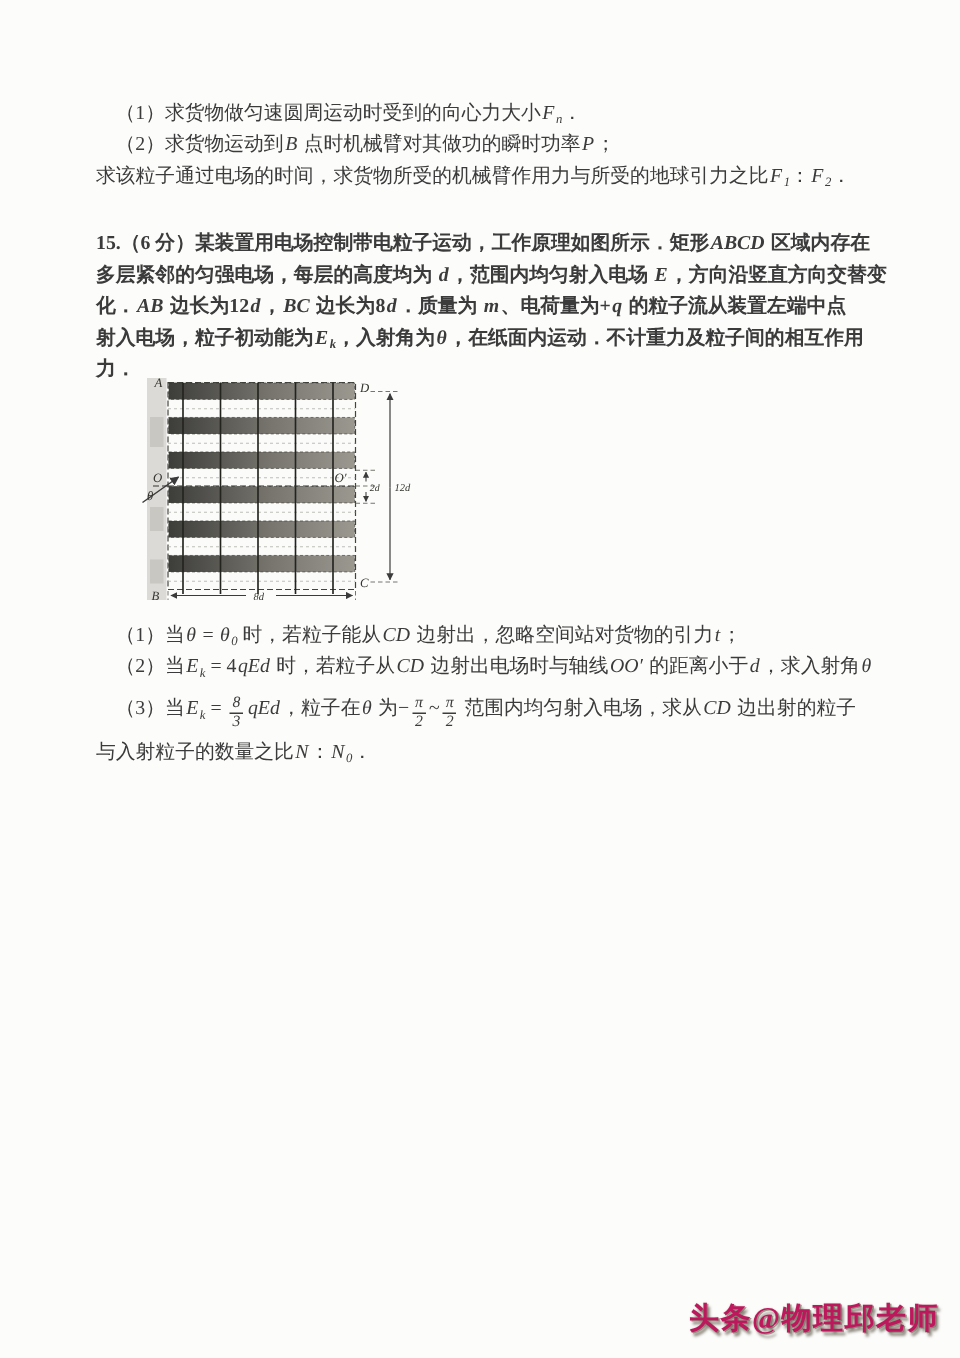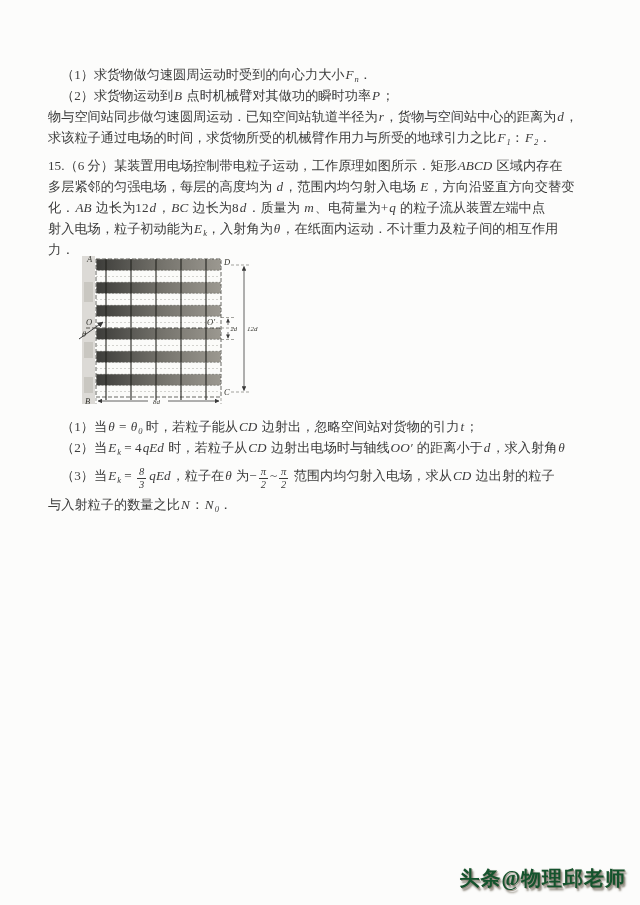--- a/index.html
+++ b/index.html
@@ -3,53 +3,52 @@
 <meta charset="utf-8">
 <style>
   html,body{margin:0;padding:0;}
   body{
     width:640px;height:905px;
     background:#fcfcfb;
     font-family:"Liberation Serif","DejaVu Serif",serif;
     color:#3b3b3b;
     position:relative;overflow:hidden;
   }
-  .content{padding:64px 56px 0 48px;font-size:13.2px;}
+  .content{padding:64px 56px 0 64px;font-size:13.2px;}
   .line{height:21px;line-height:21px;white-space:nowrap;}
   .line.ind{padding-left:13px;}
   .line.tall{height:36px;line-height:36px;}
   .var{font-style:italic;padding:0 1px;}
   sub.vsub{font-size:8.5px;font-style:italic;vertical-align:-3px;line-height:0;}
   .frac{display:inline-block;text-align:center;vertical-align:-0.8em;line-height:1;font-size:10.5px;margin:0 2px;}
   .frac .num{display:block;padding:0 2px 1px;border-bottom:1px solid #3b3b3b;font-style:italic;}
   .frac .den{display:block;padding-top:1px;font-style:italic;}
-  .q15-block{margin-top:7px;}
+  .q15-block{margin-top:24px;font-weight:bold;}
   .figure{position:relative;margin:-8px 0 2px 30px;width:212px;height:162px;}
   .figure svg{display:block;}
   .watermark{
     position:absolute;right:14px;bottom:13px;
     font-size:20px;font-weight:bold;letter-spacing:1px;
-    color:#14532d;
+    color:#be185d;
     text-shadow:2px 3px 2px rgba(118,110,98,0.85),1px 1px 0 rgba(150,143,130,0.9),0 0 1px rgba(170,163,150,0.6);
     font-family:"Liberation Serif","DejaVu Serif",serif;
   }
   svg text{font-family:"Liberation Serif","DejaVu Serif",serif;fill:#35352f;}
   .lbl{font-size:8.5px;font-style:italic;}
   .lbl-sm{font-size:7px;font-style:italic;}
   .lbl-xs{font-size:6.5px;font-style:italic;}
 </style>
 </head>
 <body>
 
 <div class="content">
 
   <div>
       <div class="line ind"><span>（1）求货物做匀速圆周运动时受到的向心力大小</span><span class="var">F</span><sub class="vsub">n</sub><span>．</span></div>
       <div class="line ind"><span>（2）求货物运动到</span><span class="var">B</span><span> 点时机械臂对其做功的瞬时功率</span><span class="var">P</span><span>；</span></div>
-      <div class="line"><span>物与空间站同步做匀速圆周运动．已知空间站轨道半径为</span><span class="var">r</span><span>，货物与空间站中心的距离为</span><span class="var">d</span><span>，</span></div>
       <div class="line"><span>求该粒子通过电场的时间，求货物所受的机械臂作用力与所受的地球引力之比</span><span class="var">F</span><sub class="vsub">1</sub><span>：</span><span class="var">F</span><sub class="vsub">2</sub><span>．</span></div>
     </div>
 
   <div class="q15-block">
       <div class="line"><span>15.（6 分）某装置用电场控制带电粒子运动，工作原理如图所示．矩形</span><span class="var">ABCD</span><span> 区域内存在</span></div>
       <div class="line"><span>多层紧邻的匀强电场，每层的高度均为 </span><span class="var">d</span><span>，范围内均匀射入电场 </span><span class="var">E</span><span>，方向沿竖直方向交替变</span></div>
       <div class="line"><span>化．</span><span class="var">AB</span><span> 边长为12</span><span class="var">d</span><span>，</span><span class="var">BC</span><span> 边长为8</span><span class="var">d</span><span>．质量为 </span><span class="var">m</span><span>、电荷量为+</span><span class="var">q</span><span> 的粒子流从装置左端中点</span></div>
       <div class="line"><span>射入电场，粒子初动能为</span><span class="var">E</span><sub class="vsub">k</sub><span>，入射角为</span><span class="var">θ</span><span>，在纸面内运动．不计重力及粒子间的相互作用</span></div>
       <div class="line"><span>力．</span></div>
     </div>

